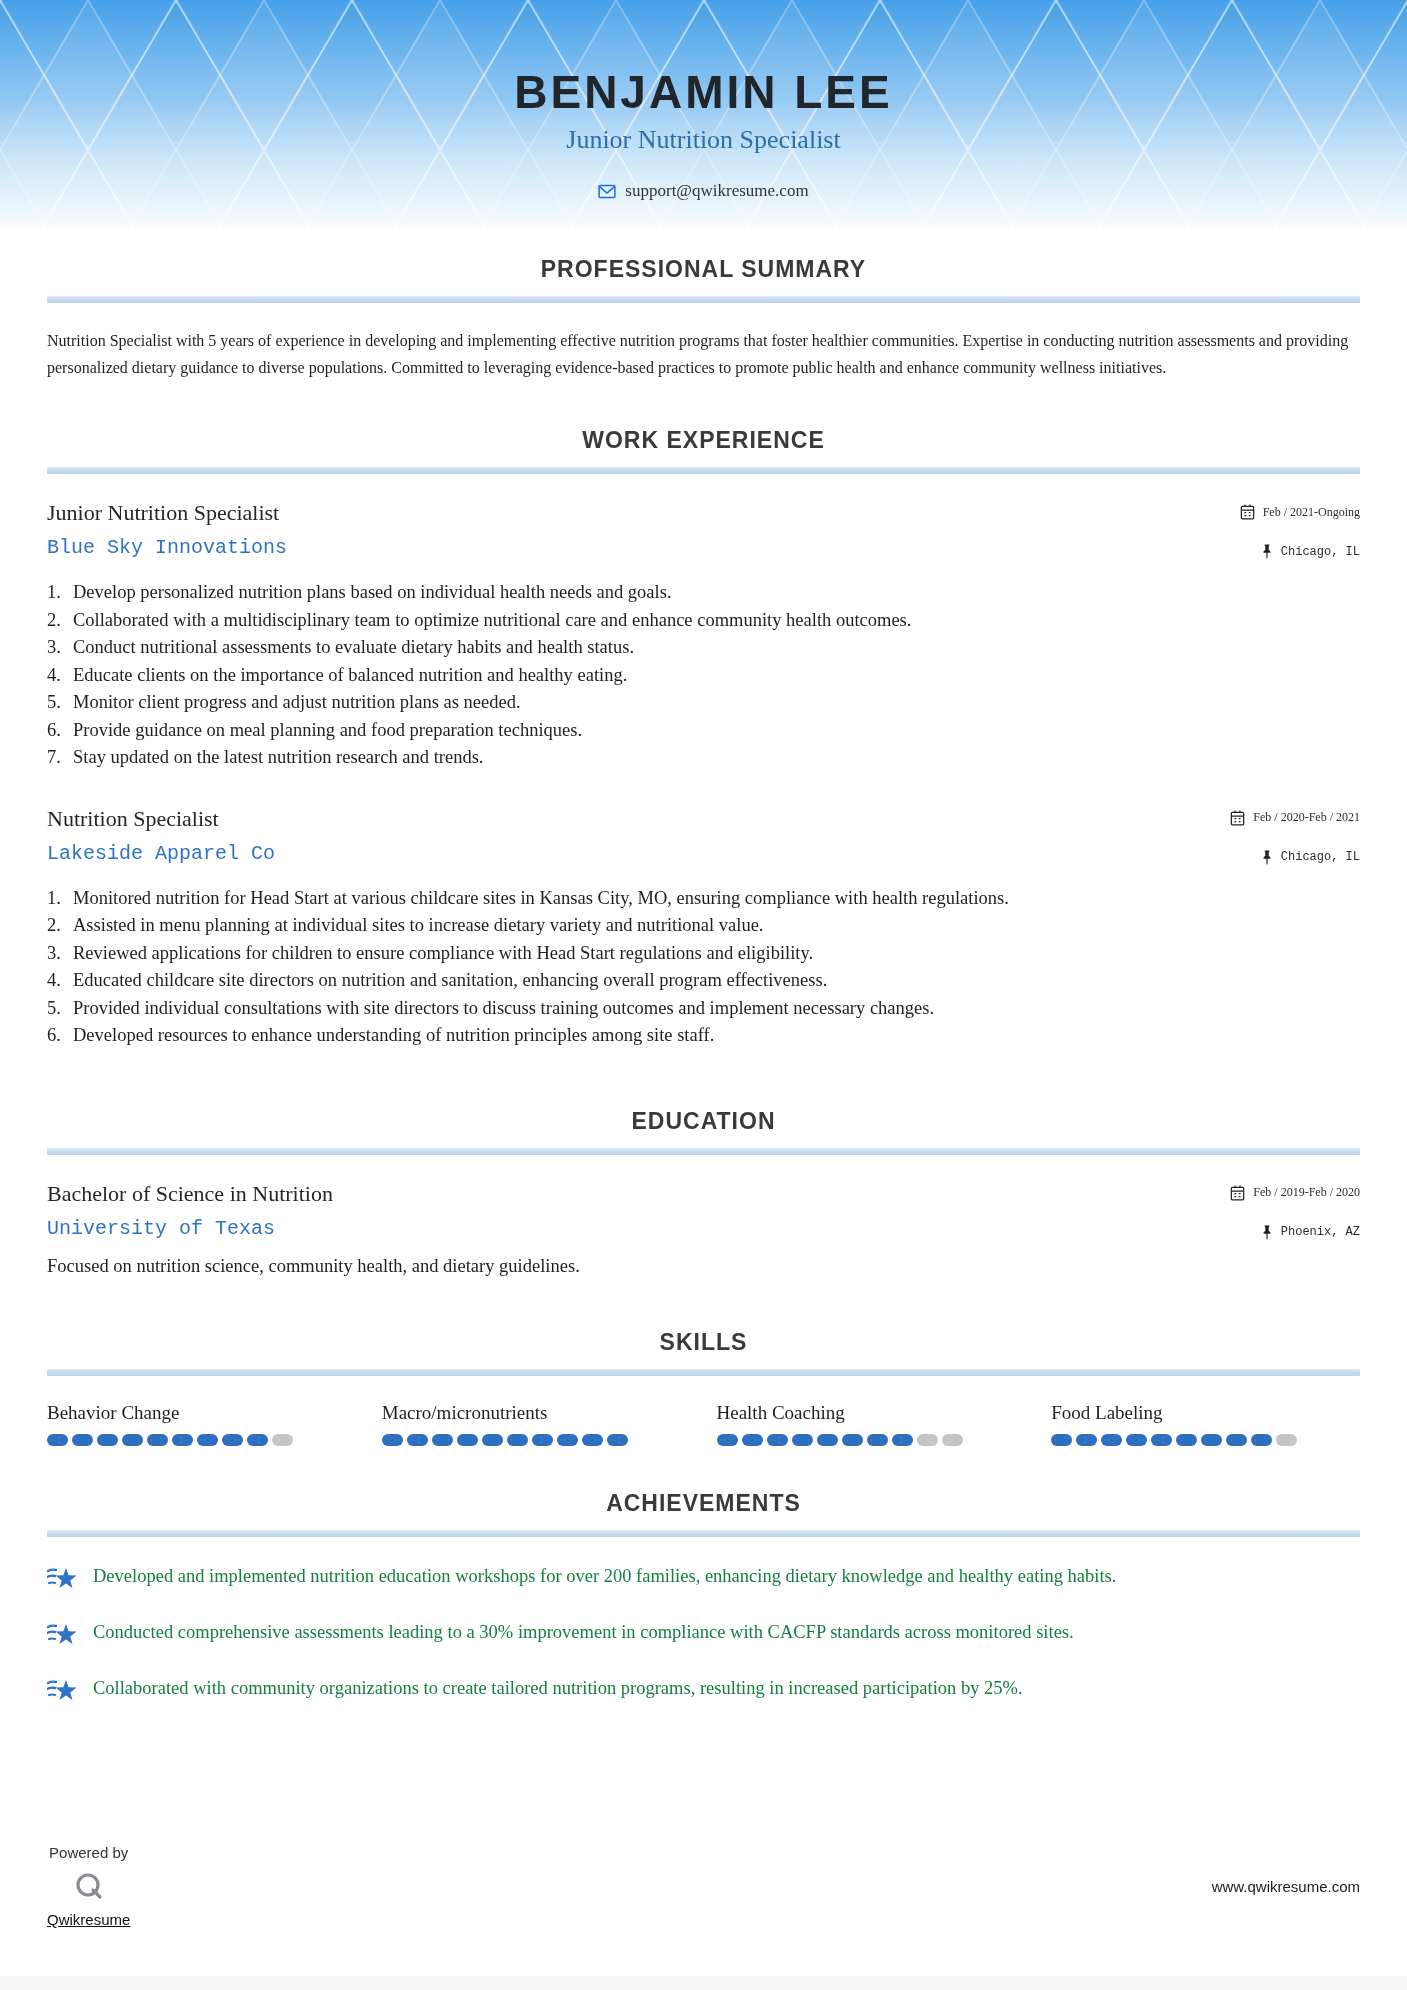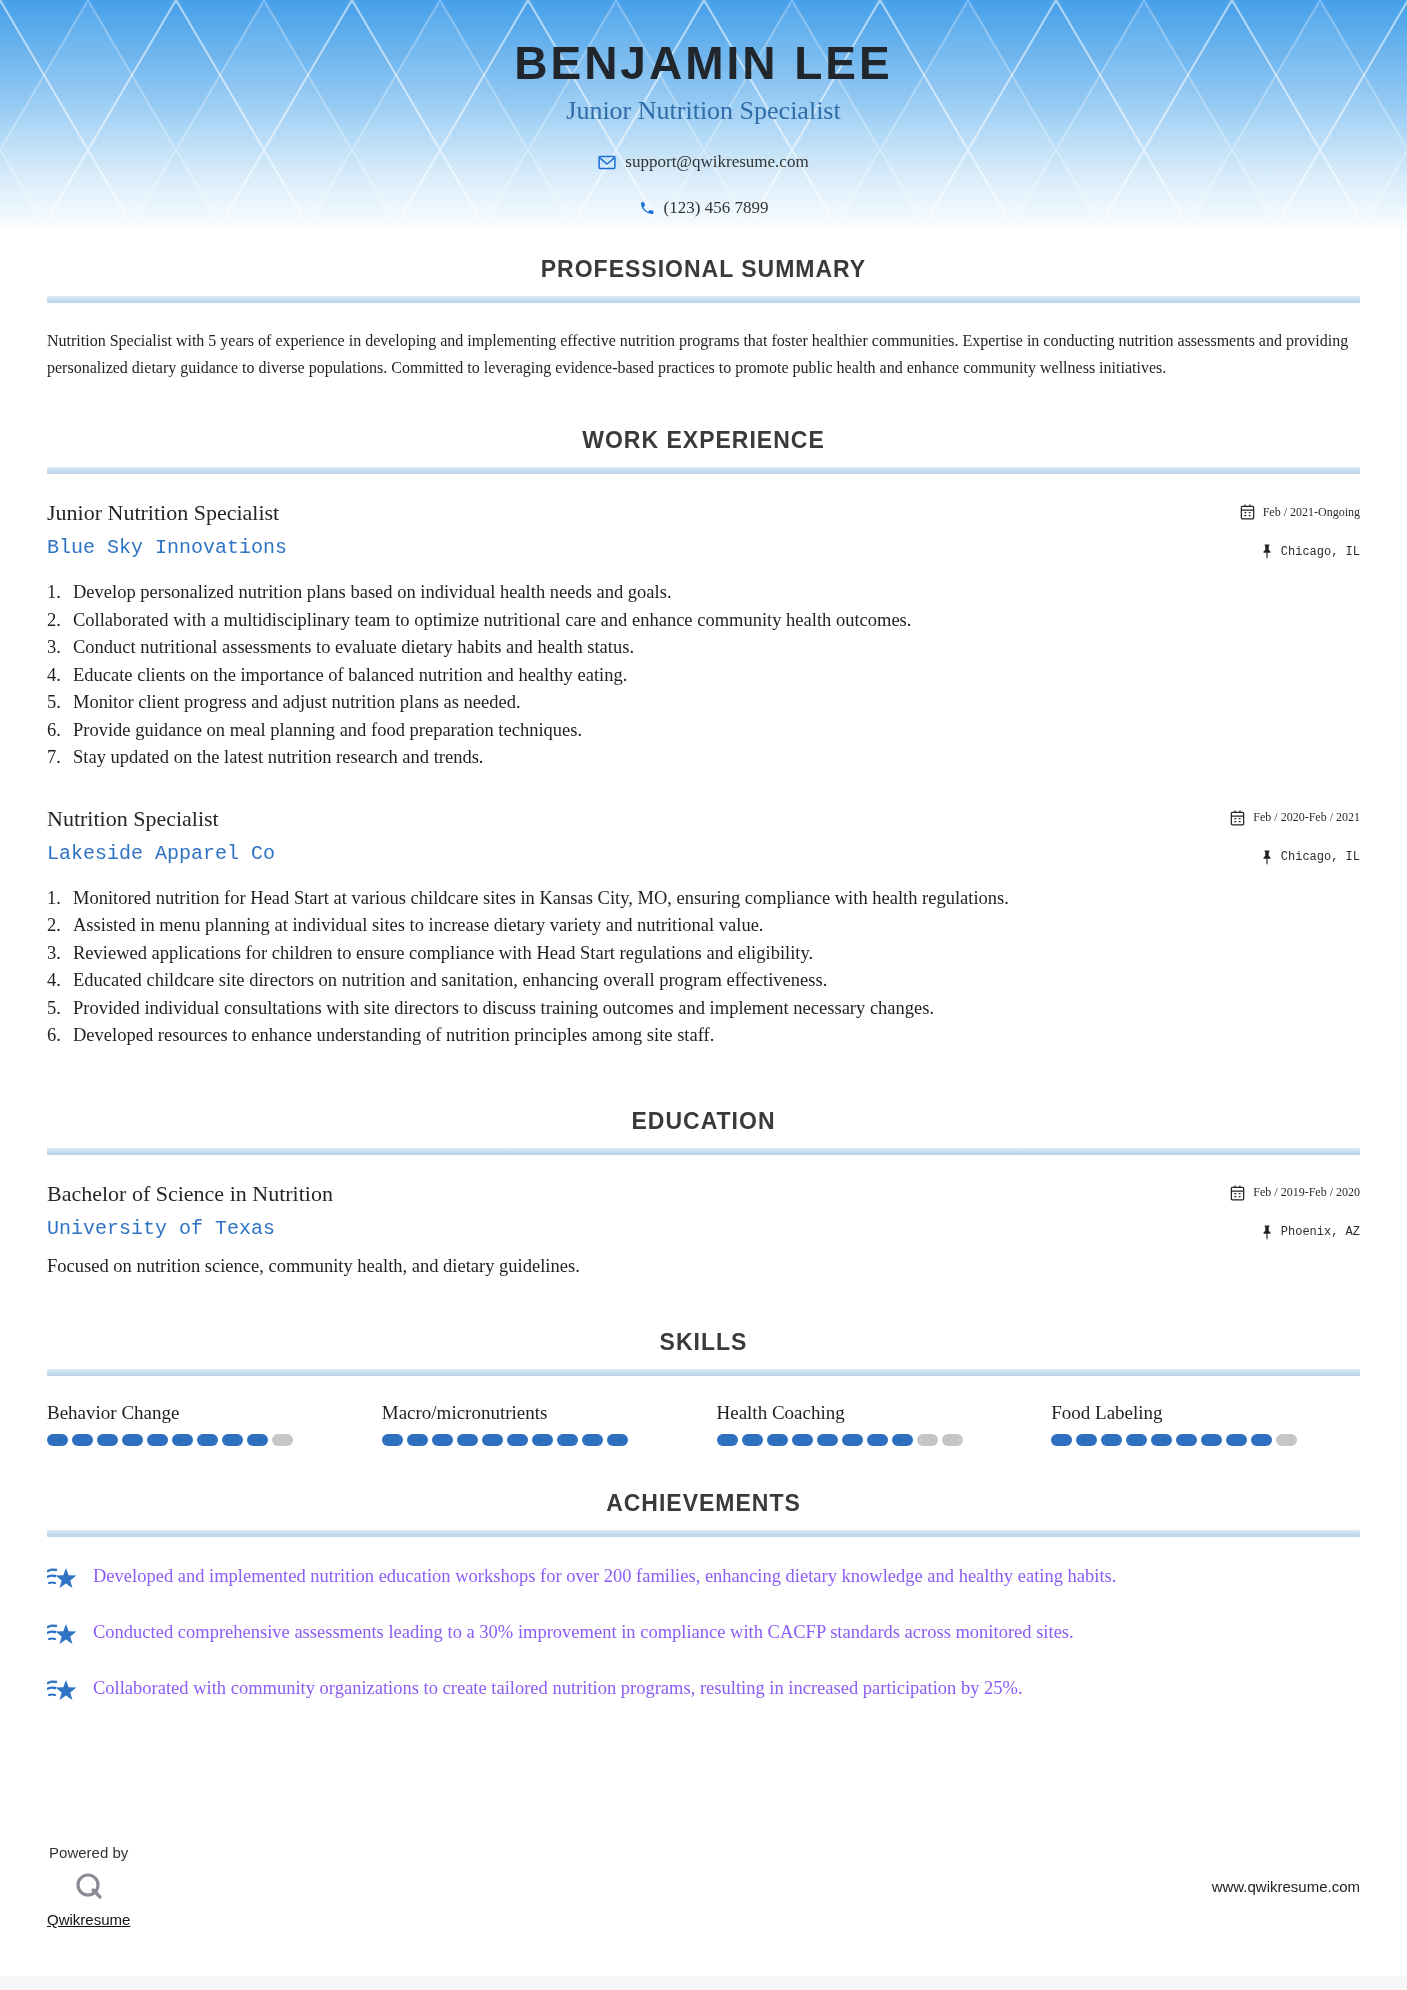--- a/index.html
+++ b/index.html
@@ -21,21 +21,21 @@
     overflow: hidden;
   }
   .header-bg {
     position: absolute;
     top: 0; left: 0;
     width: 100%; height: 100%;
     display: block;
   }
   .header-content { position: relative; z-index: 2; }
   .candidate-name {
-    padding-top: 36px;
+    padding-top: 65px;
     font-family: "Liberation Sans", sans-serif;
     font-weight: 800;
     font-size: 46px;
     letter-spacing: 3px;
     color: #20262b;
   }
   .candidate-title {
     margin-top: 6px;
     font-family: "Liberation Serif", serif;
     font-size: 26px;
@@ -122,21 +122,21 @@
     border-radius: 6px;
     background: #c4c6c8;
     display: inline-block;
   }
   .dot.filled { background: #2e6fc0; }
 
   
   .ach-list { margin: 26px 47px 0 47px; }
   .ach-item { display: flex; gap: 14px; margin-bottom: 22px; align-items: flex-start; }
   .ach-icon { flex: 0 0 auto; margin-top: 1px; }
-  .ach-text { font-size: 18.5px; line-height: 27.5px; color: #8b5cf6; }
+  .ach-text { font-size: 18.5px; line-height: 27.5px; color: #15803d; }
 
   
   .footer {
     position: absolute;
     left: 47px; right: 47px;
     bottom: 62px;
     display: flex;
     justify-content: space-between;
     align-items: center;
     font-family: "Liberation Sans", sans-serif;

